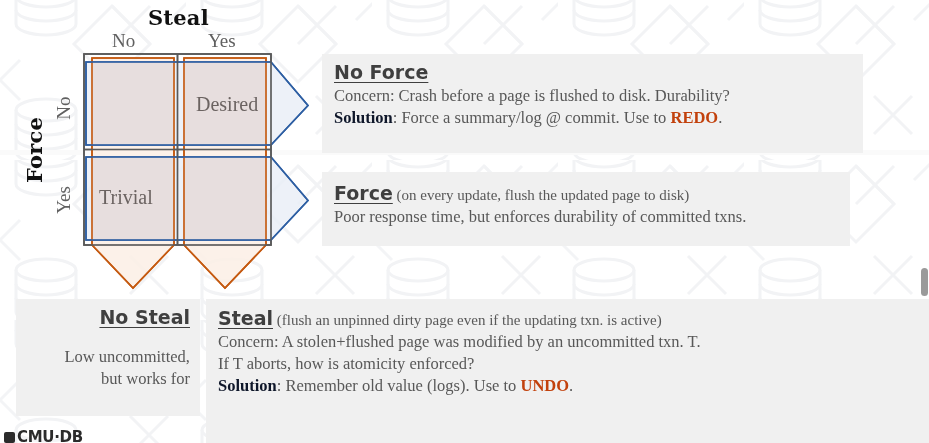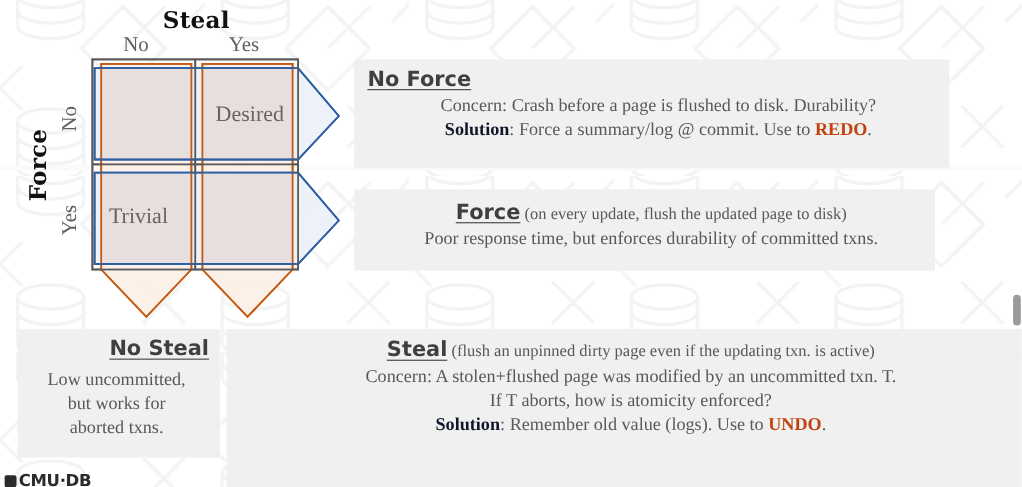--- a/index.html
+++ b/index.html
@@ -56,32 +56,32 @@
     color:#585858;
     box-sizing:border-box;
   }
   .panel .hd{
     font-family:"DejaVu Sans", sans-serif;
     font-weight:bold;color:#3f3f3f;
     text-decoration:underline;
     text-underline-offset:3px;
     font-size:19px;
   }
-  .panel .ln{font-size:16.5px;line-height:1.33;white-space:nowrap;text-align:center;}
+  .panel .ln{font-size:16.5px;line-height:1.33;white-space:nowrap;}
   .panel b{font-family:"Liberation Serif",serif;font-weight:bold;color:#0f172a;}
   .kw{color:#c2410c;font-weight:bold;}
   .paren{font-size:15px;}
 
   #p-noforce{left:322px;top:54px;width:541px;height:99px;padding:7px 0 0 12px;}
   #p-force  {left:322px;top:172px;width:528px;height:74px;padding:9px 0 0 12px;}
   #p-nosteal{left:16px; top:299px;width:184px;height:117px;padding:7px 10px 0 6px;text-align:right;}
   #p-steal  {left:206px;top:299px;width:723px;height:149px;padding:7px 0 0 12px;}
 
   #p-noforce .hd{display:block;margin-bottom:2px;}
-  #p-nosteal .hd{display:block;margin-bottom:6px;}
+  #p-nosteal .hd{display:block;margin-bottom:18px;}
 
   
   #logo{
     position:absolute;left:4px;top:428px;
     font-family:"DejaVu Sans", sans-serif;font-weight:bold;
     font-size:15px;color:#2b2b2b;letter-spacing:-.3px;
     white-space:nowrap;overflow:hidden;height:15px;
   }
   #logo .mark{
     display:inline-block;width:11px;height:11px;background:#2b2b2b;
@@ -192,21 +192,20 @@
 
 <div class="panel" id="p-force">
   <div class="ln"><span class="hd">Force</span><span class="paren"> (on every update, flush the updated page to disk)</span></div>
   <div class="ln">Poor response time, but enforces durability of committed txns.</div>
 </div>
 
 <div class="panel" id="p-nosteal">
   <span class="hd">No Steal</span>
   <div class="ln">Low uncommitted,</div>
   <div class="ln">but works for</div>
-  <div class="ln">aborted txns.</div>
 </div>
 
 <div class="panel" id="p-steal">
   <div class="ln"><span class="hd">Steal</span><span class="paren"> (flush an unpinned dirty page even if the updating txn. is active)</span></div>
   <div class="ln">Concern: A stolen+flushed page was modified by an uncommitted txn. T.</div>
   <div class="ln">If T aborts, how is atomicity enforced?</div>
   <div class="ln"><b>Solution</b><span>: Remember old value (logs). Use to </span><span class="kw">UNDO</span><span>.</span></div>
 </div>
 
 <div id="logo">

